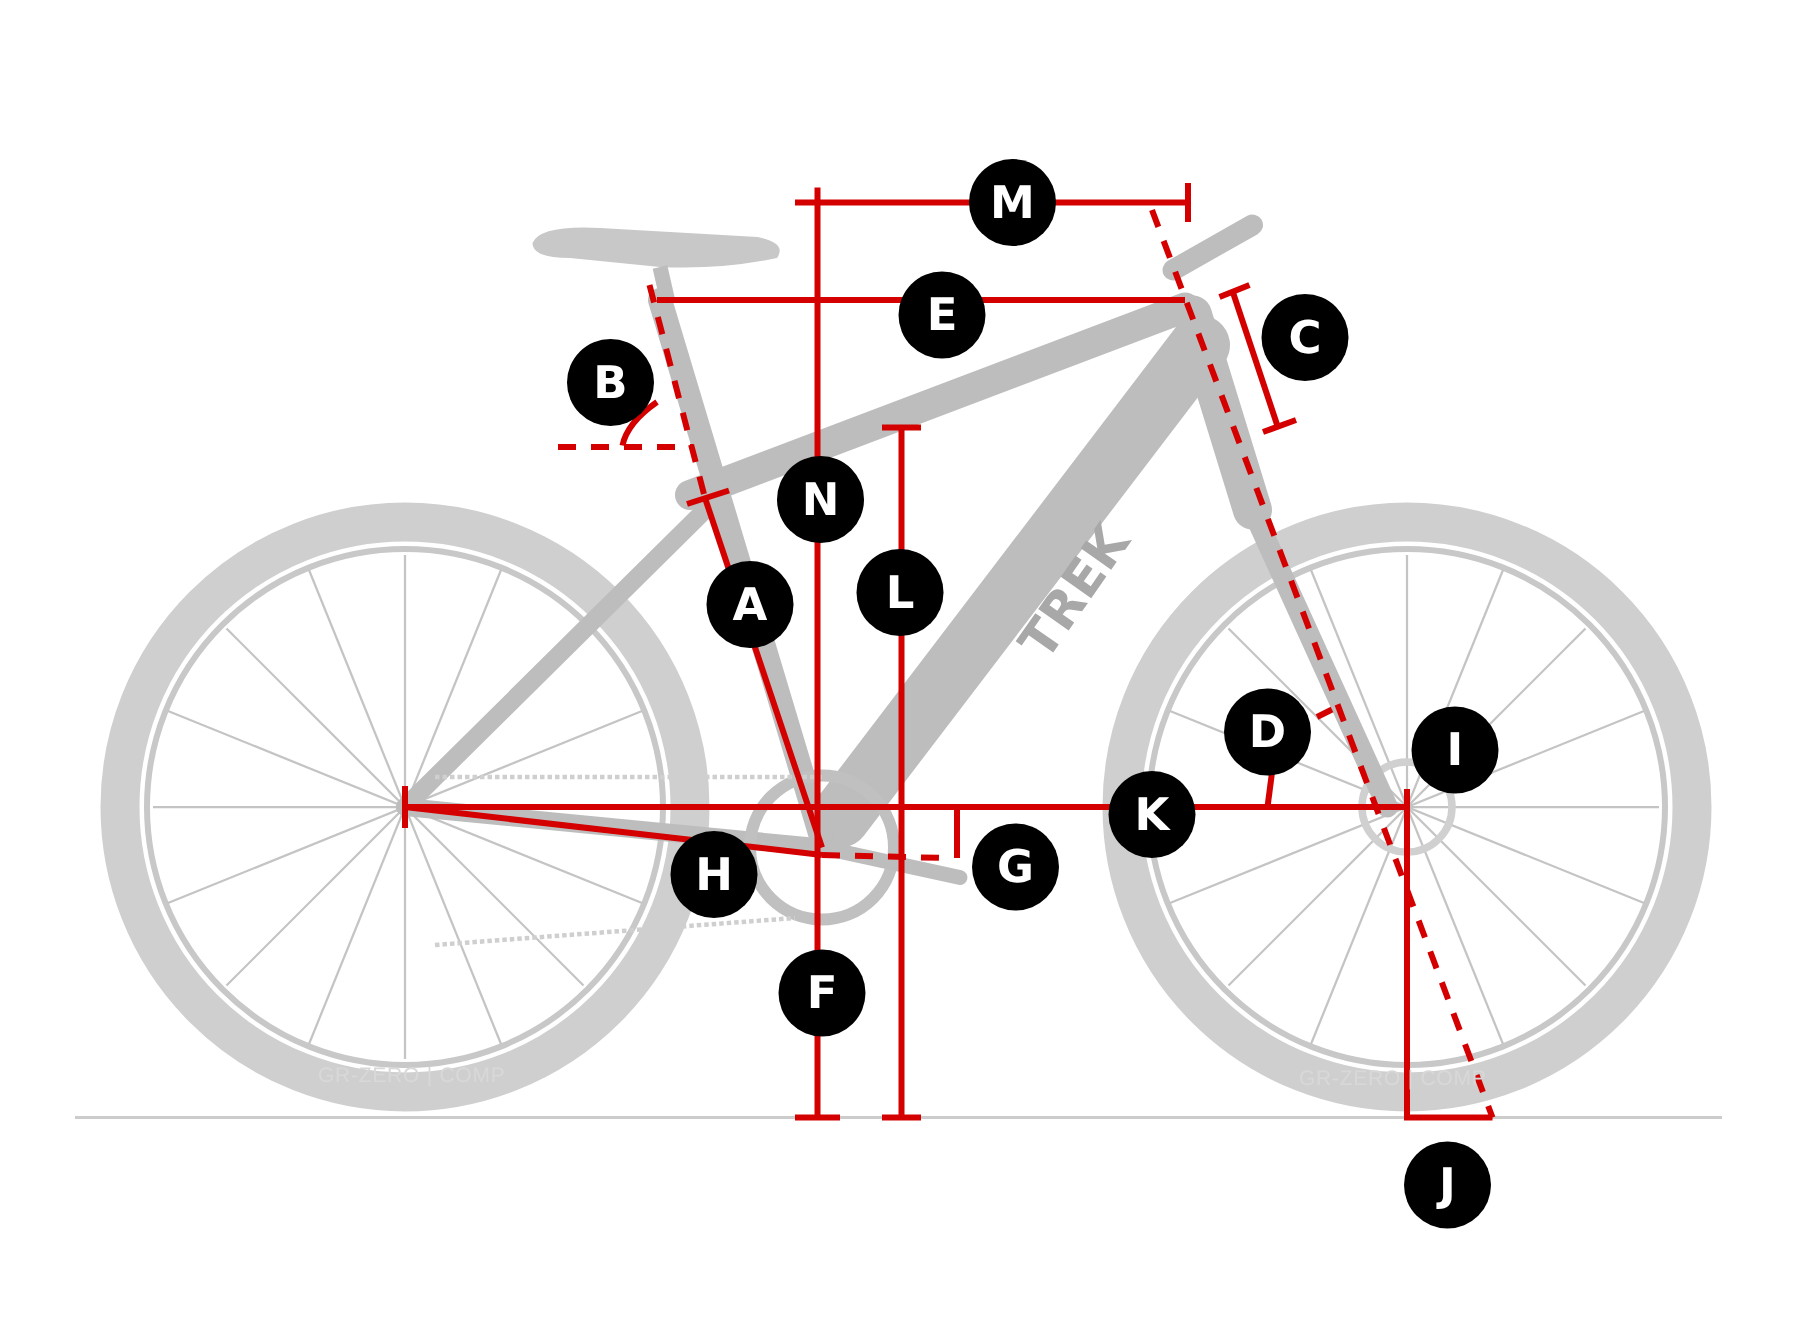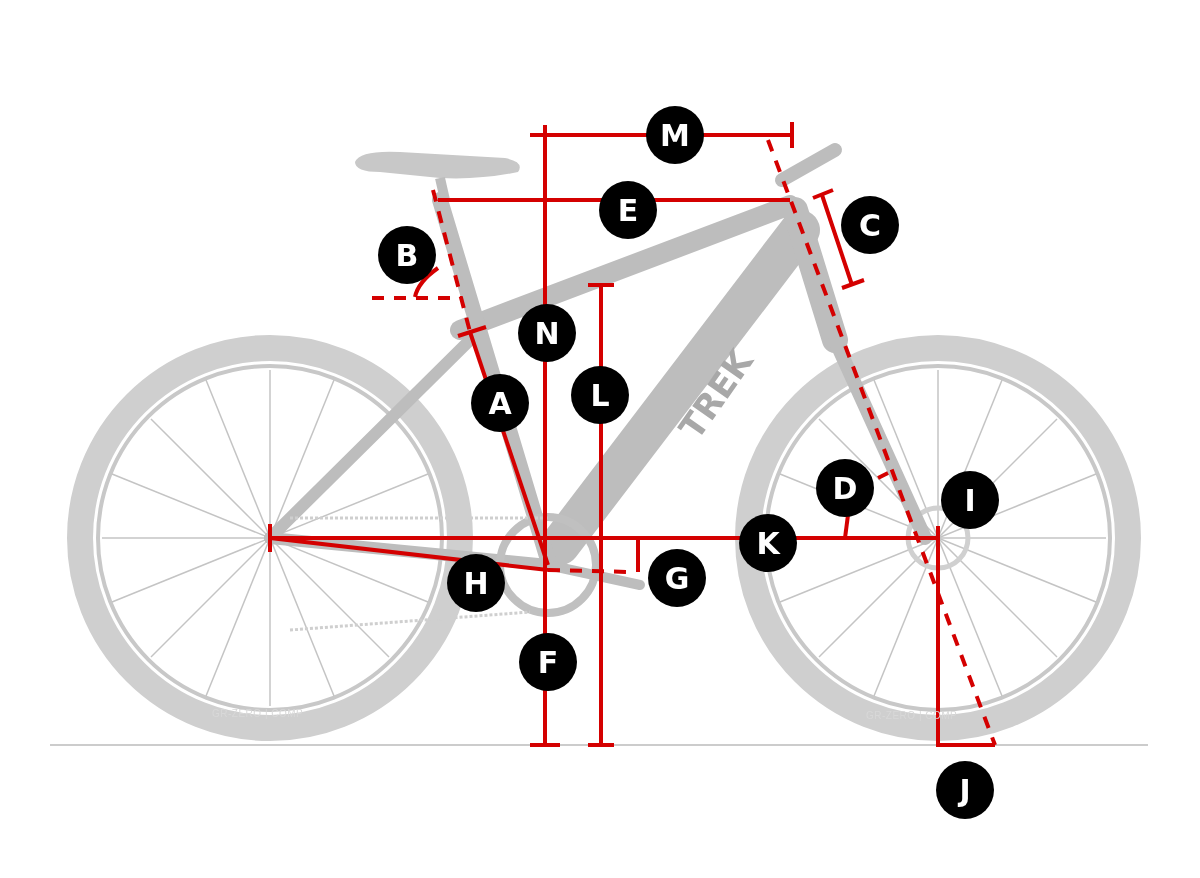--- a/index.html
+++ b/index.html
@@ -1,21 +1,21 @@
 <!DOCTYPE html>
 <html><head>
 <meta charset="utf-8">
 <style>
   html, body { margin:0; padding:0; background:#ffffff; }
   body { width:1200px; height:878px; position:relative; overflow:hidden; font-family:"Liberation Sans", sans-serif; }
   #diagram { position:absolute; left:0; top:0; width:1200px; height:878px; }
   .lbl { position:absolute; width:58px; height:58px; border-radius:50%; background:#000; color:#fff;
          font-family:"DejaVu Sans", sans-serif; font-weight:bold; font-size:30px;
          display:flex; align-items:center; justify-content:center; transform:translate(-29px,-29px); }
-  .tire-text { position:absolute; font-family:"Liberation Sans", sans-serif; font-size:10px; color:#d8d8d8; letter-spacing:0.5px; }
+  .tire-text { position:absolute; font-family:"Liberation Sans", sans-serif; font-size:14px; color:#d8d8d8; letter-spacing:0.5px; }
 </style>
 </head>
 <body>
 
 <div id="diagram">
   <svg width="1200" height="878">
 
     <line x1="50" y1="745" x2="1148" y2="745" stroke="#cccccc" stroke-width="2"></line>
 
     <g fill="none" stroke="#c8c8c8">

